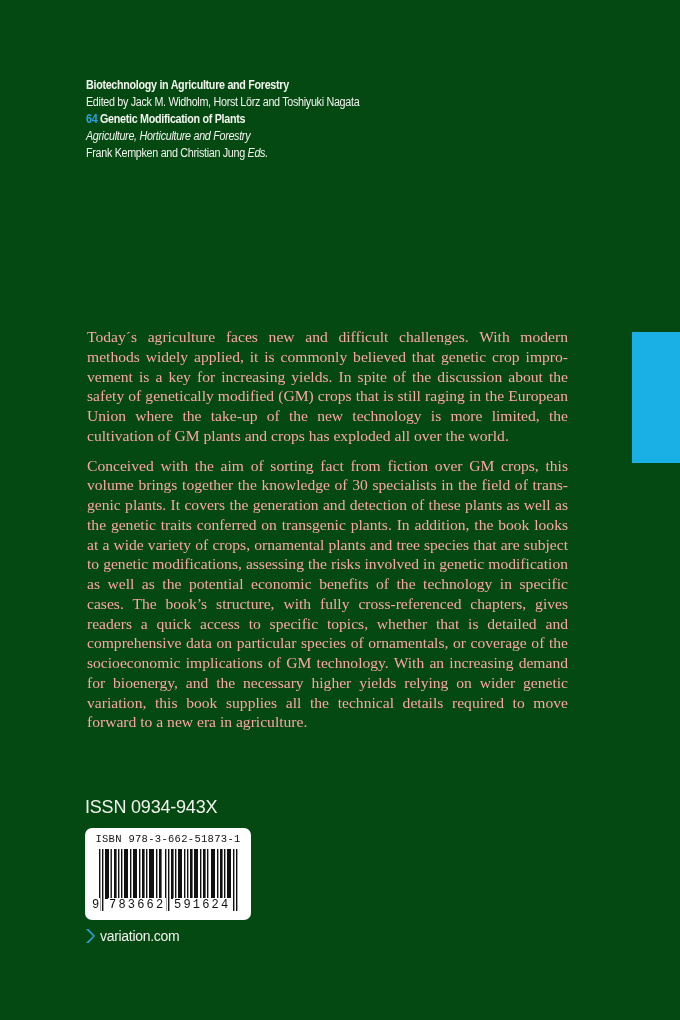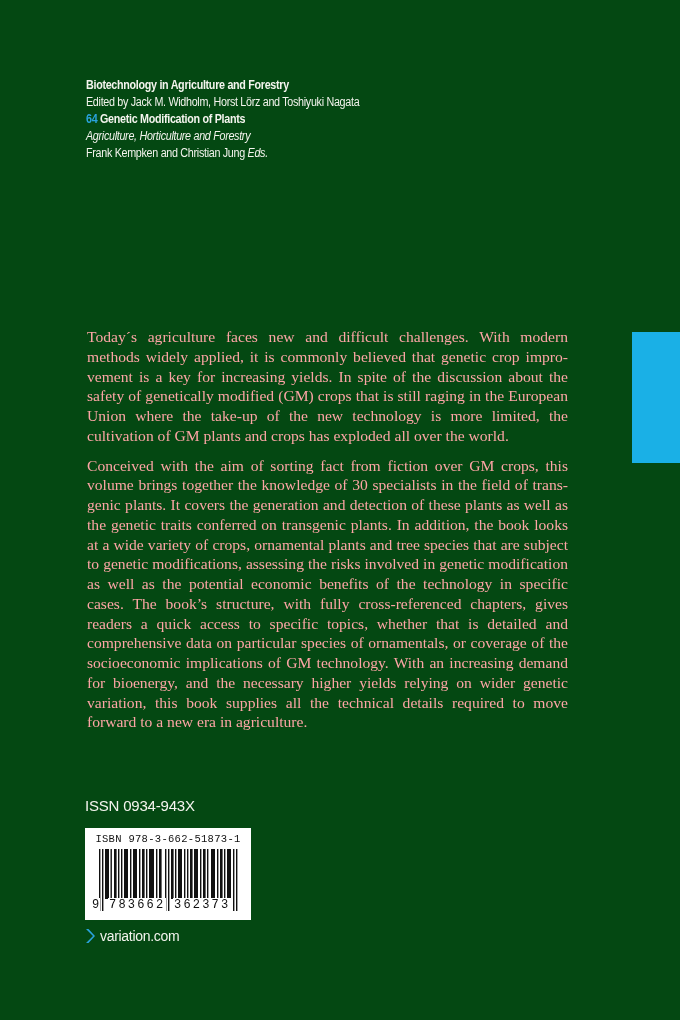--- a/index.html
+++ b/index.html
@@ -55,33 +55,34 @@
       width: 48px;
       height: 131px;
       background: #1ab0e6;
     }
 
     .issn {
       position: absolute;
       left: 85px;
       top: 797px;
       font-family: "Liberation Sans", sans-serif;
-      font-size: 15px;
+      font-size: 18px;
       color: #f4f4ee;
       letter-spacing: -0.2px;
     }
 
     .barcode-box {
       position: absolute;
       left: 85px;
       top: 828px;
       width: 166px;
       height: 92px;
       background: #ffffff;
       box-sizing: border-box;
+      border-radius: 7px;
     }
     .barcode-isbn {
       position: absolute;
       left: 0;
       right: 0;
       top: 5px;
       text-align: center;
       font-family: "Liberation Mono", monospace;
       font-size: 10.5px;
       color: #111;
@@ -180,21 +181,21 @@
       <rect x="121" y="0" width="2.6" height="50"></rect>
       <rect x="125" y="0" width="1.4" height="50"></rect>
       <rect x="128" y="0" width="4" height="50"></rect>
       <rect x="134" y="0" width="1.4" height="62"></rect>
       <rect x="137" y="0" width="1.4" height="62"></rect>
     </g>
   </svg>
   <div class="barcode-digits">
     <span style="left:0px;">9</span>
     <span style="left:17px; letter-spacing:2.2px;">783662</span>
-    <span style="left:82px; letter-spacing:2.2px;">362373</span>
+    <span style="left:82px; letter-spacing:2.2px;">591624</span>
   </div>
 </div>
 
 <a class="springer-link">
   <svg class="chev" viewBox="0 0 10 16">
     <path d="M1 1 L8 8 L1 15 L3.5 15 L10 8 L3.5 1 Z" fill="#2aa3dc"></path>
   </svg>
   <span>variation.com</span>
 </a>
 

